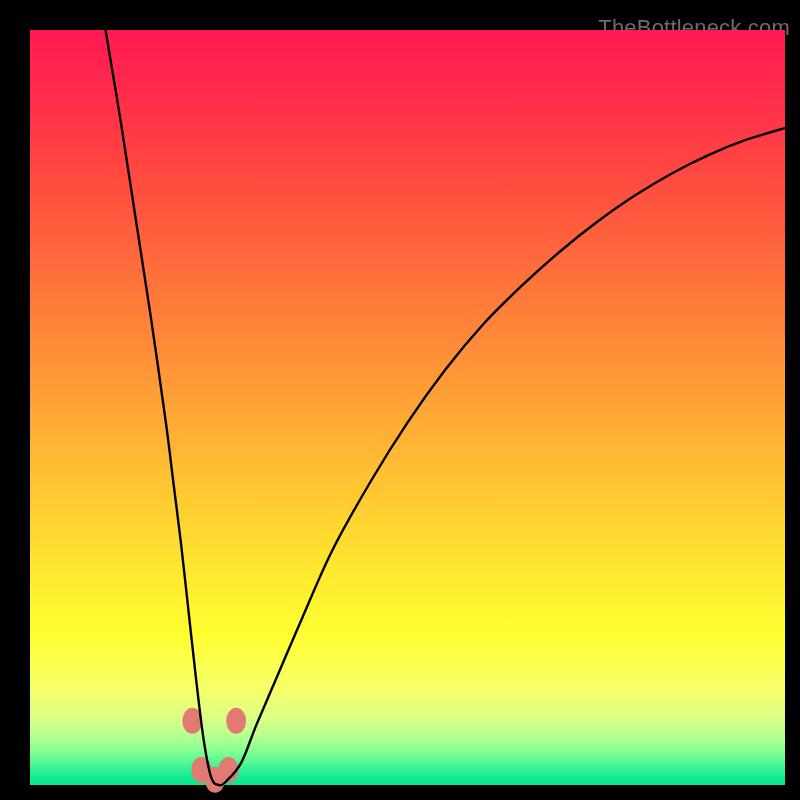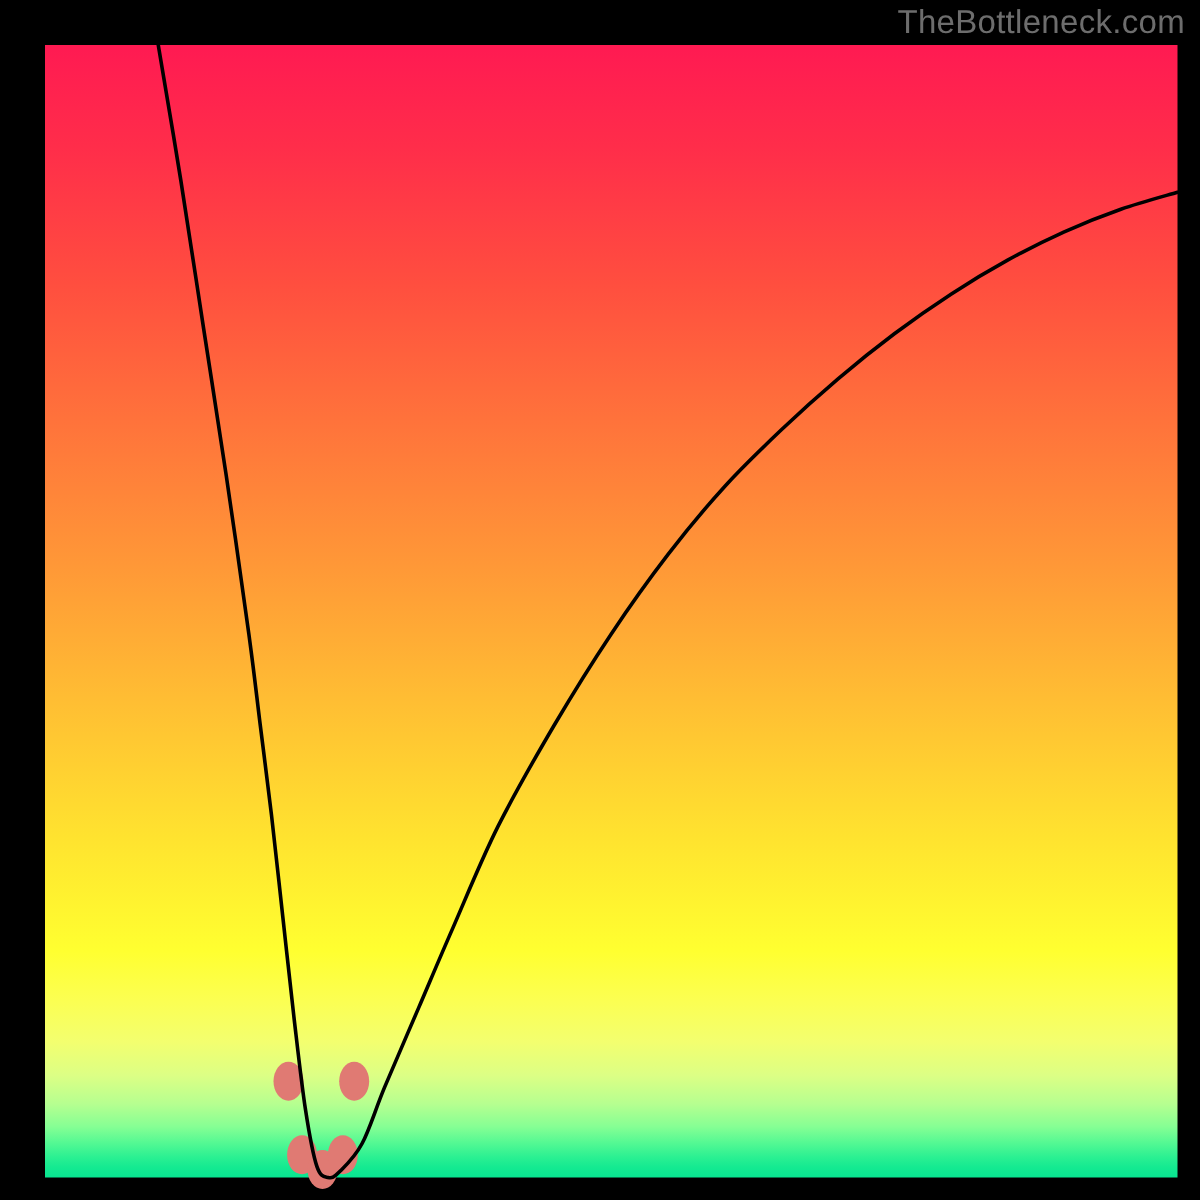--- a/index.html
+++ b/index.html
@@ -40,21 +40,21 @@
       #b6ff90 93.5%,
       #86ff94 95.5%,
       #52f893 97%,
       #2bf092 98.2%,
       #14ea91 99.1%,
       #08e591 100%
     );
   }
   .watermark {
     position: absolute;
-    top: 2px;
+    top: 15px;
     right: 10px;
     color: #6d6d6d;
     font-size: 22px;
     letter-spacing: 0.2px;
     user-select: none;
     font-weight: 400;
     margin-left: 16px;
   }
   svg.curve {
     position: absolute;

